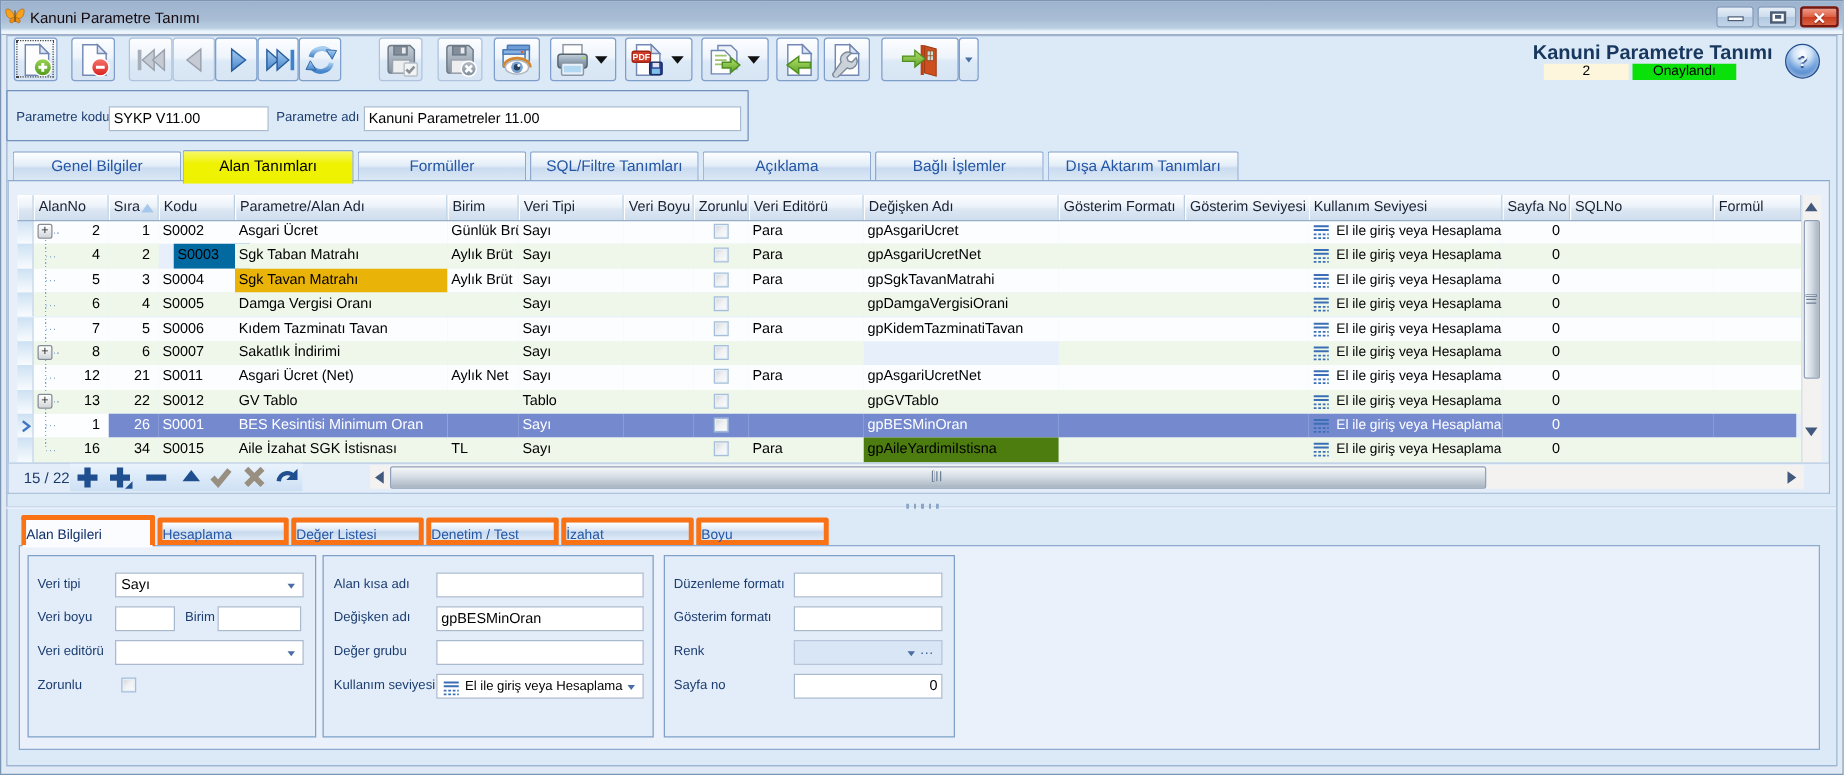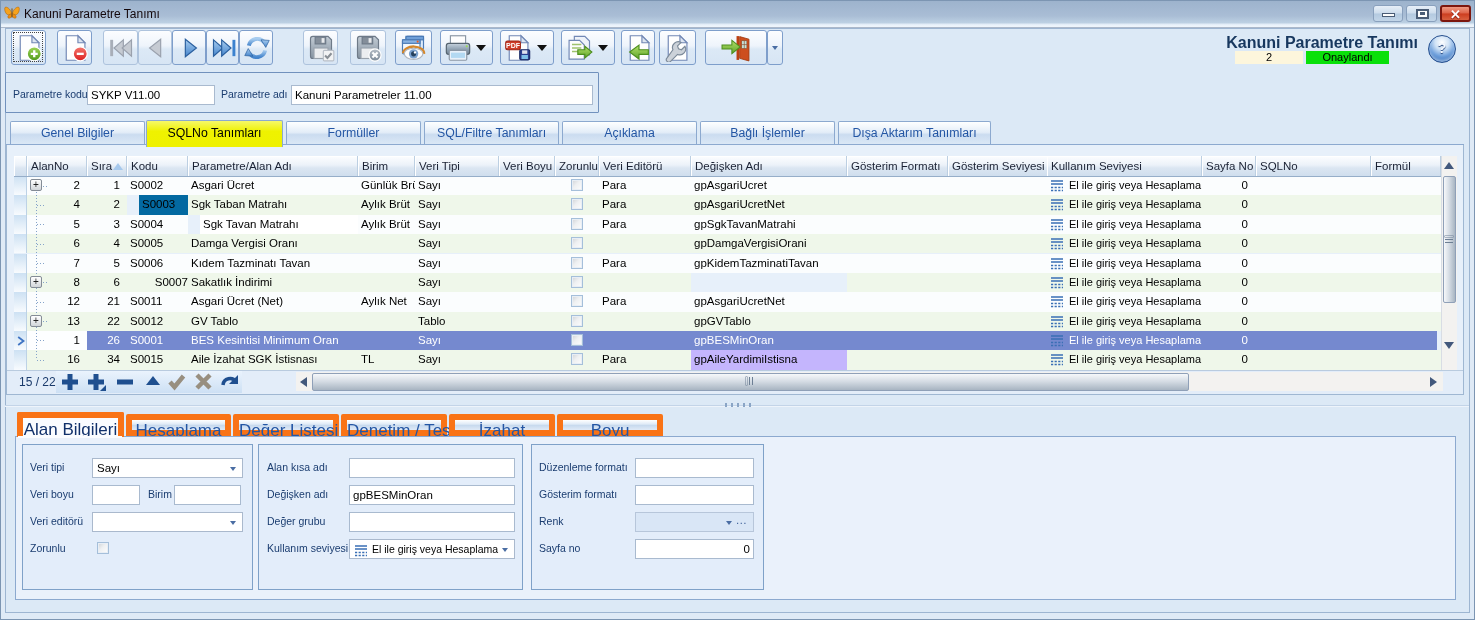--- a/index.html
+++ b/index.html
@@ -14,23 +14,23 @@
 .tbtn.close{background:linear-gradient(#ef9a84 0%,#dd6247 48%,#cc3c1f 52%,#d9603f 100%);border:2px solid #7c170f}
 .toolbtn{position:absolute;top:30px;height:35px;border:1px solid #7e9ecb;border-radius:3px;
  background:linear-gradient(#fcfdff 0%,#eef4fb 45%,#dce9f6 55%,#d7e5f4 100%)}
 .toolbtn.dis{border-color:#aec3dd}
 .lbl{color:#1b3d70;white-space:nowrap;font-size:10.5px}
 .inp{position:absolute;background:#fff;border:1px solid #a9bacf;font-size:11.5px;color:#000;padding:0 3px;line-height:18px;white-space:nowrap}
 .tab1{position:absolute;top:121px;height:24px;border:1px solid #8ca9cf;border-bottom:none;border-radius:2px 2px 0 0;
  background:linear-gradient(#feffff 0%,#e3edf8 45%,#cbdcf0 55%,#dce9f6 100%);
  color:#2456a4;text-align:center;line-height:23px;font-size:12.3px;white-space:nowrap}
 .tab1.sel{background:linear-gradient(#f6f868,#eff200 40%,#eef100);color:#000;top:120px;height:27px;line-height:24px;z-index:3}
-.tab2{position:absolute;top:414px;height:22px;border:6px solid #f97316;border-radius:2px 2px 0 0;
+.tab2{position:absolute;top:414px;height:22px;border:4px solid #f97316;border-radius:2px 2px 0 0;
  background:linear-gradient(#feffff 0%,#e0ebf7 40%,#c8daee 55%,#dfeaf7 100%);
- color:#2456a4;text-align:center;line-height:21px;font-size:17px;white-space:nowrap}
+ color:#2456a4;line-height:21px;font-size:11px;white-space:nowrap}
 .tab2.sel{background:#fafcff;top:412px;height:25px;line-height:24px;border-bottom:none;z-index:3;color:#10306a}
 .hcell{height:20px;border-right:1px solid #bccfe2;box-shadow:inset 1px 1px 0 #fff;
  background:linear-gradient(#fdfeff 0%,#ecf2f9 45%,#dbe6f2 60%,#cfdeee 100%);
  color:#1a2133;padding:0 4px;line-height:20px;white-space:nowrap;overflow:hidden;position:absolute;top:0;font-size:11.5px}
 .cell{position:absolute;height:100%;line-height:19.35px;white-space:nowrap;overflow:hidden;font-size:11.5px;color:#000}
 .grow{position:absolute;left:14px;width:1427px;height:19.35px}
 .cbx{position:absolute;width:12px;height:12px;border:1px solid #a5bfda;background:linear-gradient(135deg,#cfd2d6 0%,#eef0f2 45%,#fdfdfd 100%);box-shadow:inset 0 0 0 1px #e8eef5}
 .gbox{position:absolute;border:1px solid #7fa1c8;background:#e3edfa}
 .combo{position:absolute;background:#fff;border:1px solid #aab9cd;height:20px;font-size:11.5px}
 .arr{position:absolute;width:0;height:0;border-left:3.5px solid transparent;border-right:3.5px solid transparent;border-top:4.5px solid #4a6da3}
@@ -240,21 +240,21 @@
  background:radial-gradient(circle at 50% 25%,#ffffff,#cfe2f6 30%,#6fa0dc 58%,#3570bd 80%,#2a5da7);box-shadow:inset 0 -2px 3px rgba(255,255,255,.5)"></div>
 <div class="a" style="left:1428px;top:35px;width:28px;height:26px;text-align:center;color:#f4f8ff;font-weight:bold;font-size:14px;line-height:27px;text-shadow:0 1px 1px #1b3e78">?</div>
 
 <div class="a" style="left:5px;top:72px;width:594px;height:41px;border:1px solid #7191bd;border-radius:1px"></div>
 <div class="lbl a" style="left:13px;top:88px">Parametre kodu</div>
 <div class="inp" style="left:87px;top:85px;width:128px;height:20px">SYKP V11.00</div>
 <div class="lbl a" style="left:221px;top:88px">Parametre adı</div>
 <div class="inp" style="left:291px;top:85px;width:302px;height:20px">Kanuni Parametreler 11.00</div>
 
 <div class="tab1" style="left:10px;width:135px">Genel Bilgiler</div>
-<div class="tab1 sel" style="left:146px;width:137px">SQLNo Tanımları</div>
+<div class="tab1 sel" style="left:146px;width:137px">Alan Tanımları</div>
 <div class="tab1" style="left:286px;width:135px">Formüller</div>
 <div class="tab1" style="left:424px;width:135px">SQL/Filtre Tanımları</div>
 <div class="tab1" style="left:562px;width:135px">Açıklama</div>
 <div class="tab1" style="left:700px;width:135px">Bağlı İşlemler</div>
 <div class="tab1" style="left:838px;width:153px">Dışa Aktarım Tanımları</div>
 <div class="a" style="left:6px;top:144px;width:1458px;height:1px;background:#8ca9cf;z-index:2"></div>
 <div class="a" style="left:6px;top:145px;width:1458px;height:250px;border:1px solid #9fb7d2;border-top:none;background:#e7f0fa"></div>
 <div class="a" style="left:0;top:156px;height:20px">
 <div class="hcell" style="left:14px;width:13px"></div>
 <div class="hcell" style="left:27px;width:60px">AlanNo</div>
@@ -323,21 +323,21 @@
       </svg><span style="padding-left:19px;font-size:11px">El ile giriş veya Hesaplama</span></div>
 <div class="cell" style="left:1188px;width:54px;background:#eff7ea;color:#000;text-align:right;padding-right:8px;">0</div>
 <div class="cell" style="left:1242px;width:115px;background:#eff7ea;color:#000;padding-left:3px;"></div>
 <div class="cell" style="left:1357px;width:70px;background:#eff7ea;color:#000;padding-left:3px;"></div>
 </div>
 <div class="grow" style="top:214.80px">
 <div class="cell" style="left:0;width:13px;background:linear-gradient(#cde1f3,#f8fbfe);border-right:1px solid #bdd2e6"></div>
 <div class="cell" style="left:13px;width:60px;background:#fbfdfe;text-align:right;padding-right:7px">5</div>
 <div class="cell" style="left:73px;width:40px;background:#fbfdfe;color:#000;text-align:right;padding-right:7px;">3</div>
 <div class="cell" style="left:113px;width:61px;background:#fbfdfe;color:#000;padding-left:3px;">S0004</div>
-<div class="cell" style="left:174px;width:170px;background:#ffffff;color:#000;padding-left:3px;margin-left:12px;">Sgk Tavan Matrahı</div>
+<div class="cell" style="left:174px;width:170px;background:#eab308;color:#000;padding-left:3px;">Sgk Tavan Matrahı</div>
 <div class="cell" style="left:344px;width:57px;background:#fbfdfe;color:#000;padding-left:3px;">Aylık Brüt</div>
 <div class="cell" style="left:401px;width:84px;background:#fbfdfe;color:#000;padding-left:3px;">Sayı</div>
 <div class="cell" style="left:485px;width:56px;background:#fbfdfe;color:#000;padding-left:3px;"></div>
 <div class="cell" style="left:541px;width:44px;background:#fbfdfe;color:#000;">
       <div class="cbx" style="left:16px;top:3px"></div>
     </div>
 <div class="cell" style="left:585px;width:92px;background:#fbfdfe;color:#000;padding-left:3px;">Para</div>
 <div class="cell" style="left:677px;width:156px;background:#fbfdfe;color:#000;padding-left:3px;">gpSgkTavanMatrahi</div>
 <div class="cell" style="left:833px;width:101px;background:#fbfdfe;color:#000;padding-left:3px;"></div>
 <div class="cell" style="left:934px;width:99px;background:#fbfdfe;color:#000;padding-left:3px;"></div>
@@ -395,21 +395,21 @@
       </svg><span style="padding-left:19px;font-size:11px">El ile giriş veya Hesaplama</span></div>
 <div class="cell" style="left:1188px;width:54px;background:#fbfdfe;color:#000;text-align:right;padding-right:8px;">0</div>
 <div class="cell" style="left:1242px;width:115px;background:#fbfdfe;color:#000;padding-left:3px;"></div>
 <div class="cell" style="left:1357px;width:70px;background:#fbfdfe;color:#000;padding-left:3px;"></div>
 </div>
 <div class="grow" style="top:272.85px">
 <div class="cell" style="left:0;width:13px;background:linear-gradient(#cde1f3,#f8fbfe);border-right:1px solid #bdd2e6"></div>
 <div class="cell" style="left:13px;width:60px;background:#eff7ea;text-align:right;padding-right:7px">8</div>
 <div class="cell" style="left:16px;top:3px;width:12px;height:12px;border:1px solid #848c96;border-radius:2px;background:linear-gradient(#ffffff,#d2d6da);line-height:10px;text-align:center;font-size:10px;color:#222;z-index:5">+</div>
 <div class="cell" style="left:73px;width:40px;background:#eff7ea;color:#000;text-align:right;padding-right:7px;">6</div>
-<div class="cell" style="left:113px;width:61px;background:#eff7ea;color:#000;padding-left:3px;text-align:right;">S0007</div>
+<div class="cell" style="left:113px;width:61px;background:#eff7ea;color:#000;padding-left:3px;">S0007</div>
 <div class="cell" style="left:174px;width:170px;background:#eff7ea;color:#000;padding-left:3px;">Sakatlık İndirimi</div>
 <div class="cell" style="left:344px;width:57px;background:#eff7ea;color:#000;padding-left:3px;"></div>
 <div class="cell" style="left:401px;width:84px;background:#eff7ea;color:#000;padding-left:3px;">Sayı</div>
 <div class="cell" style="left:485px;width:56px;background:#eff7ea;color:#000;padding-left:3px;"></div>
 <div class="cell" style="left:541px;width:44px;background:#eff7ea;color:#000;">
       <div class="cbx" style="left:16px;top:3px"></div>
     </div>
 <div class="cell" style="left:585px;width:92px;background:#eff7ea;color:#000;padding-left:3px;"></div>
 <div class="cell" style="left:677px;width:156px;background:#eff7ea;color:#000;padding-left:3px;margin-top:43px;">gpSakatlikIndirimi</div>
 <div class="cell" style="left:833px;width:101px;background:#eff7ea;color:#000;padding-left:3px;"></div>
@@ -505,21 +505,21 @@
 <div class="cell" style="left:73px;width:40px;background:#eff7ea;color:#000;text-align:right;padding-right:7px;">34</div>
 <div class="cell" style="left:113px;width:61px;background:#eff7ea;color:#000;padding-left:3px;">S0015</div>
 <div class="cell" style="left:174px;width:170px;background:#eff7ea;color:#000;padding-left:3px;">Aile İzahat SGK İstisnası</div>
 <div class="cell" style="left:344px;width:57px;background:#eff7ea;color:#000;padding-left:3px;">TL</div>
 <div class="cell" style="left:401px;width:84px;background:#eff7ea;color:#000;padding-left:3px;">Sayı</div>
 <div class="cell" style="left:485px;width:56px;background:#eff7ea;color:#000;padding-left:3px;"></div>
 <div class="cell" style="left:541px;width:44px;background:#eff7ea;color:#000;">
       <div class="cbx" style="left:16px;top:3px"></div>
     </div>
 <div class="cell" style="left:585px;width:92px;background:#eff7ea;color:#000;padding-left:3px;">Para</div>
-<div class="cell" style="left:677px;width:156px;background:#c4b5fd;color:#000;padding-left:3px;">gpAileYardimiIstisna</div>
+<div class="cell" style="left:677px;width:156px;background:#4d7c0f;color:#000;padding-left:3px;">gpAileYardimiIstisna</div>
 <div class="cell" style="left:833px;width:101px;background:#eff7ea;color:#000;padding-left:3px;"></div>
 <div class="cell" style="left:934px;width:99px;background:#eff7ea;color:#000;padding-left:3px;"></div>
 <div class="cell" style="left:1033px;width:155px;background:#eff7ea;color:#000;padding-left:3px;"><svg style="position:absolute;left:3px;top:3px" width="14" height="13" viewBox="0 0 14 13">
         <path d="M1 2 h12 M1 5 h12" stroke="#3a6fb5" stroke-width="1.6"></path>
         <path d="M1 8.5 h12 M1 11.5 h12" stroke="#3a6fb5" stroke-width="1.4" stroke-dasharray="2.2 1.4"></path>
       </svg><span style="padding-left:19px;font-size:11px">El ile giriş veya Hesaplama</span></div>
 <div class="cell" style="left:1188px;width:54px;background:#eff7ea;color:#000;text-align:right;padding-right:8px;">0</div>
 <div class="cell" style="left:1242px;width:115px;background:#eff7ea;color:#000;padding-left:3px;"></div>
 <div class="cell" style="left:1357px;width:70px;background:#eff7ea;color:#000;padding-left:3px;"></div>
 </div>

